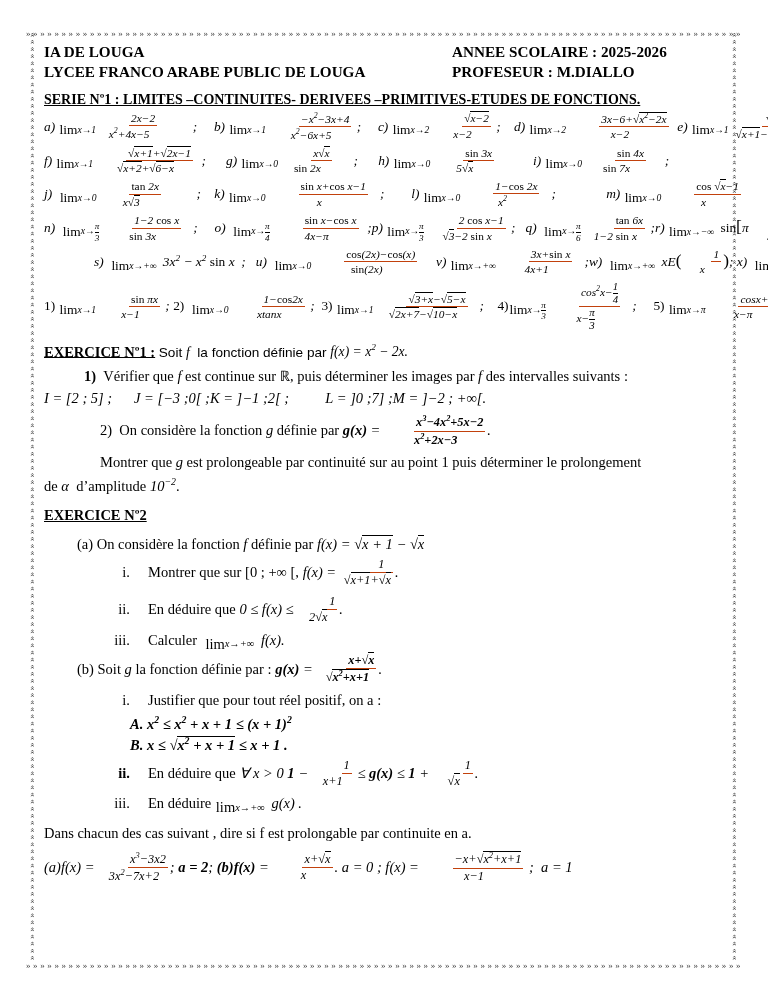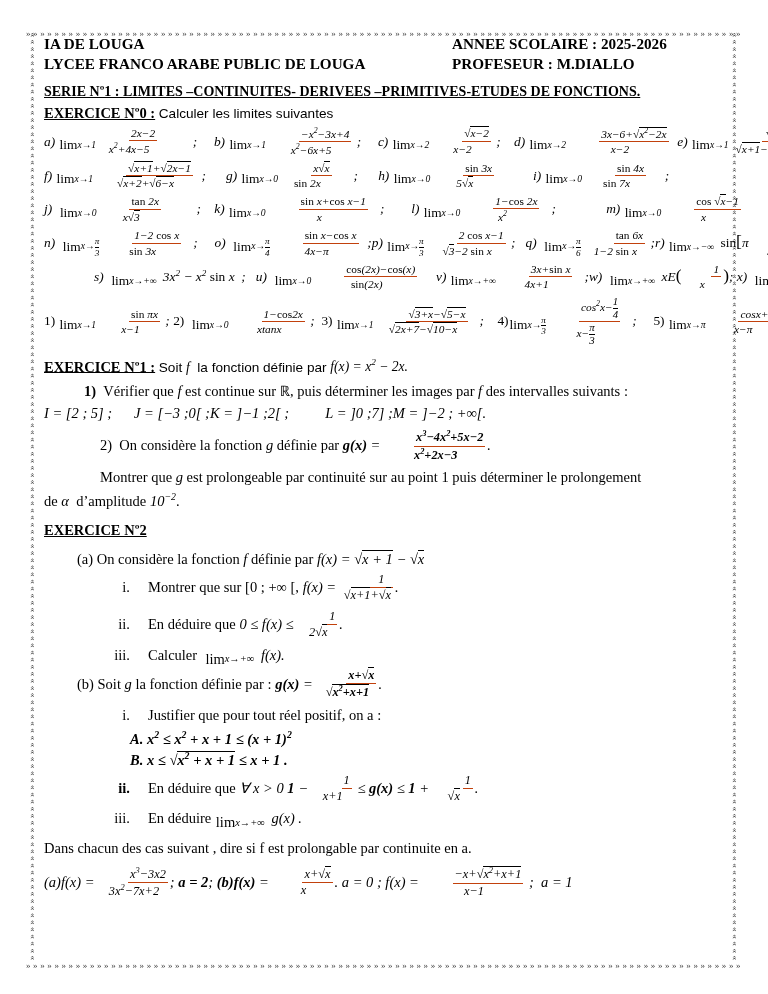--- a/index.html
+++ b/index.html
@@ -8,21 +8,21 @@
   
   .b-top,.b-bottom{position:absolute;left:26px;width:716px;height:13px;overflow:hidden;
         font-size:9px;letter-spacing:2.6px;color:#3c3c3c;white-space:nowrap;line-height:13px;}
   .b-top{top:27px;}
   .b-bottom{bottom:22px;}
   .b-left,.b-right{position:absolute;top:32px;height:928px;width:13px;overflow:hidden;
         writing-mode:vertical-rl;transform:rotate(180deg);font-size:9px;letter-spacing:2.6px;
         color:#3c3c3c;white-space:nowrap;}
   .b-left{left:26px;}
   .b-right{right:27px;}
-  .content{position:absolute;left:44px;top:34px;width:692px;}
+  .content{position:absolute;left:44px;top:42px;width:692px;}
   .hdr{display:flex;font-weight:bold;font-size:15.2px;line-height:1.3;}
   .hcol-l{width:408px;}
   .hcol-r{flex:1;}
   .title{font-weight:bold;font-size:14px;margin:10px 0 4px 0;}
   .tund{text-decoration:underline;}
   .para{font-size:14.5px;margin:5px 0;}
   .exh{font-weight:bold;text-decoration:underline;font-size:14.5px;}
   .sans{font-family:"Liberation Sans",sans-serif;font-size:13.6px;}
   .mth{font-family:"Liberation Serif",serif;font-style:italic;}
   .mline{font-style:italic;font-size:13.4px;white-space:nowrap;margin:4px 0;}
@@ -71,24 +71,20 @@
       <div class="hcol-r">
         <div>ANNEE SCOLAIRE : 2025-2026</div>
         <div>PROFESEUR : M.DIALLO</div>
       </div>
     </div>
 
     <div class="title">
       <span class="tund">SERIE Nº1 : LIMITES –CONTINUITES- DERIVEES –PRIMITIVES-ETUDES DE FONCTIONS.</span>
     </div>
 
-    <div class="para">
-      <span class="exh">EXERCICE Nº0 :</span>
-      <span class="sans">Calculer les limites suivantes</span>
-    </div>
 
     <div class="mline">a) <span class="lm">
           <span class="l">lim</span>
           <span class="s">x→1</span>
         </span><span class="fr">
           <span class="nu">2x−2</span>
           <span class="de">x<sup>2</sup>+4x−5</span>
         </span>&nbsp;&nbsp;&nbsp;&nbsp;&nbsp;&nbsp;&nbsp;&nbsp;&nbsp;&nbsp;; &nbsp;&nbsp;&nbsp;&nbsp;b) <span class="lm">
           <span class="l">lim</span>
           <span class="s">x→1</span>

